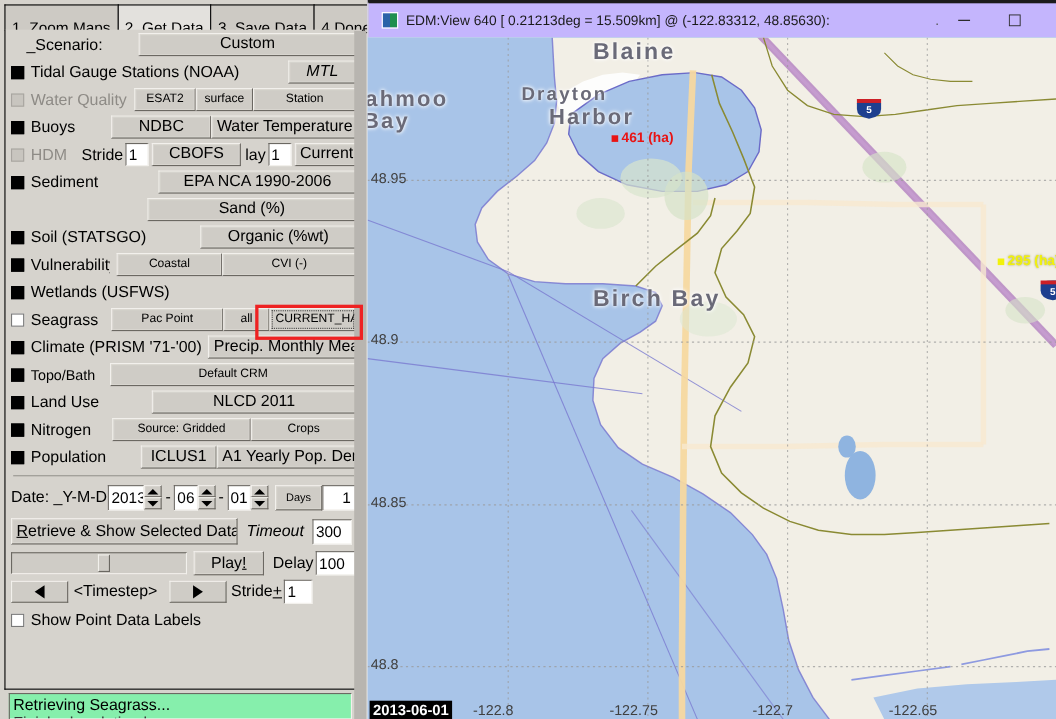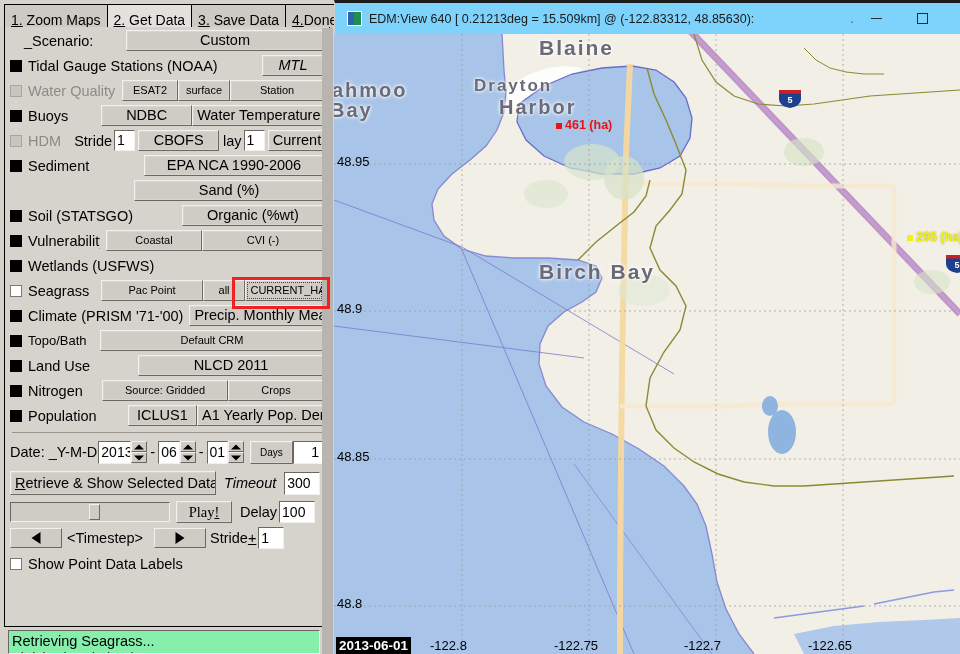--- a/index.html
+++ b/index.html
@@ -21,21 +21,21 @@
 
   
   .tabstrip {
     position: absolute; left: 4px; top: 3px;
     width: 326px; height: 25px;
     display: flex; align-items: flex-end;
   }
   .tab {
     height: 24px; line-height: 23px;
     font-size: 14px; color: #000;
-    padding: 4px 6px;
+    padding: 9px 6px;
     background: #cdcac4;
     border: 1px solid #000;
     border-bottom: none;
     box-sizing: border-box;
     white-space: nowrap;
     margin-right: -1px;
   }
   .tab.active { background: #e3e1dd; }
   .tab u { text-decoration: underline; }
 
@@ -208,21 +208,21 @@
   
   #map-window {
     position: absolute; left: 334px; top: 0;
     width: 626px; height: 654px;
     background: #f6f6f6;
     overflow: hidden;
   }
   #titlebar {
     position: absolute; left: 0; top: 0;
     width: 626px; height: 34px;
-    background: #7dd3fc;
+    background: #c4b5fd;
     border-top: 3px solid #1b1b1b;
     border-left: 1px solid #cfcfcf;
     box-sizing: border-box;
     display: flex; align-items: center;
   }
   #title-icon {
     width: 15px; height: 15px;
     margin-left: 12px; margin-right: 7px;
     background: linear-gradient(90deg,#2b63a8 0 48%, #1f8f50 48% 100%);
     border: 1px solid #ffffff;
@@ -258,21 +258,21 @@
     position: absolute;
     color: #6a6a78;
     font-weight: bold;
     letter-spacing: 2px;
     white-space: nowrap;
     text-shadow: 0 0 3px #ffffff, 0 0 5px #ffffff;
     pointer-events: none;
   }
   .gridlabel {
     position: absolute;
-    color: #000000;
+    color: #404040;
     font-size: 13px;
     white-space: nowrap;
     pointer-events: none;
   }
   .datapoint {
     position: absolute;
     font-size: 12.5px;
     font-weight: bold;
     white-space: nowrap;
     pointer-events: none;
@@ -459,21 +459,21 @@
           <u>R</u><span>etrieve &amp; Show Selected Data</span>
         </div>
         <span class="lbl" style="margin-left:8px;margin-right:8px;font-style:italic;">Timeout</span>
         <div class="fld" style="width:36px;height:23px;line-height:21px;">300</div>
       </div>
 
       <div class="row" style="height:22px;margin-top:6px;">
         <div class="slider-track" style="width:160px;">
           <div class="slider-thumb"></div>
         </div>
-        <div class="btn big" style="width:56px;height:22px;line-height:20px;margin-left:6px;font-family:Liberation Serif, serif;">
+        <div class="btn big" style="width:64px;height:22px;line-height:20px;margin-left:6px;">
           <span>Play</span><u>!</u>
         </div>
         <span class="lbl" style="margin-left:8px;margin-right:2px;">Delay</span>
         <div class="fld" style="width:36px;height:22px;line-height:20px;">100</div>
       </div>
 
       <div class="row" style="height:22px;margin-top:3px;">
         <div class="arrow-btn left"></div>
         <span class="lbl" style="width:86px;text-align:center;">&lt;Timestep&gt;</span>
         <div class="arrow-btn right"></div>

